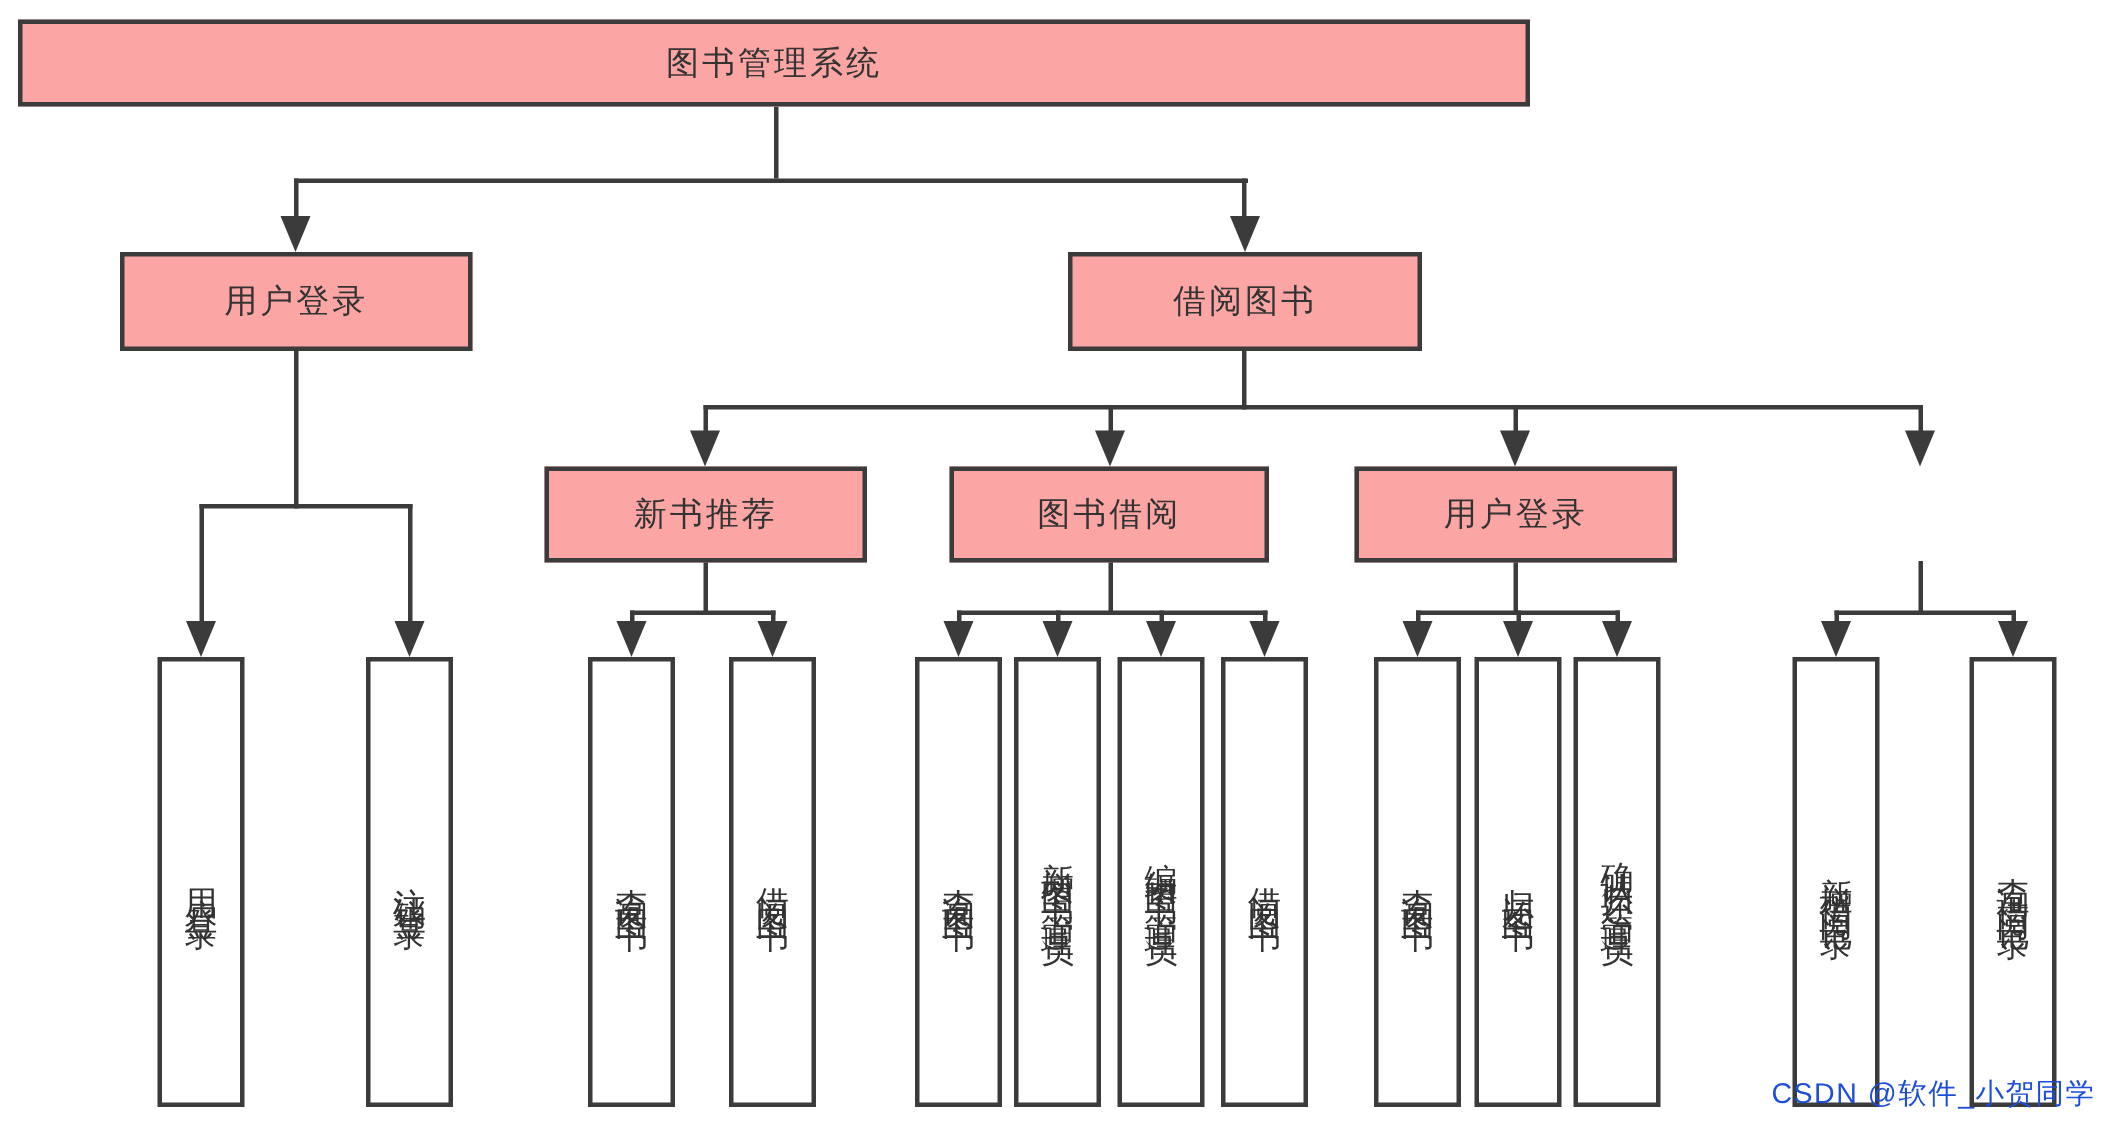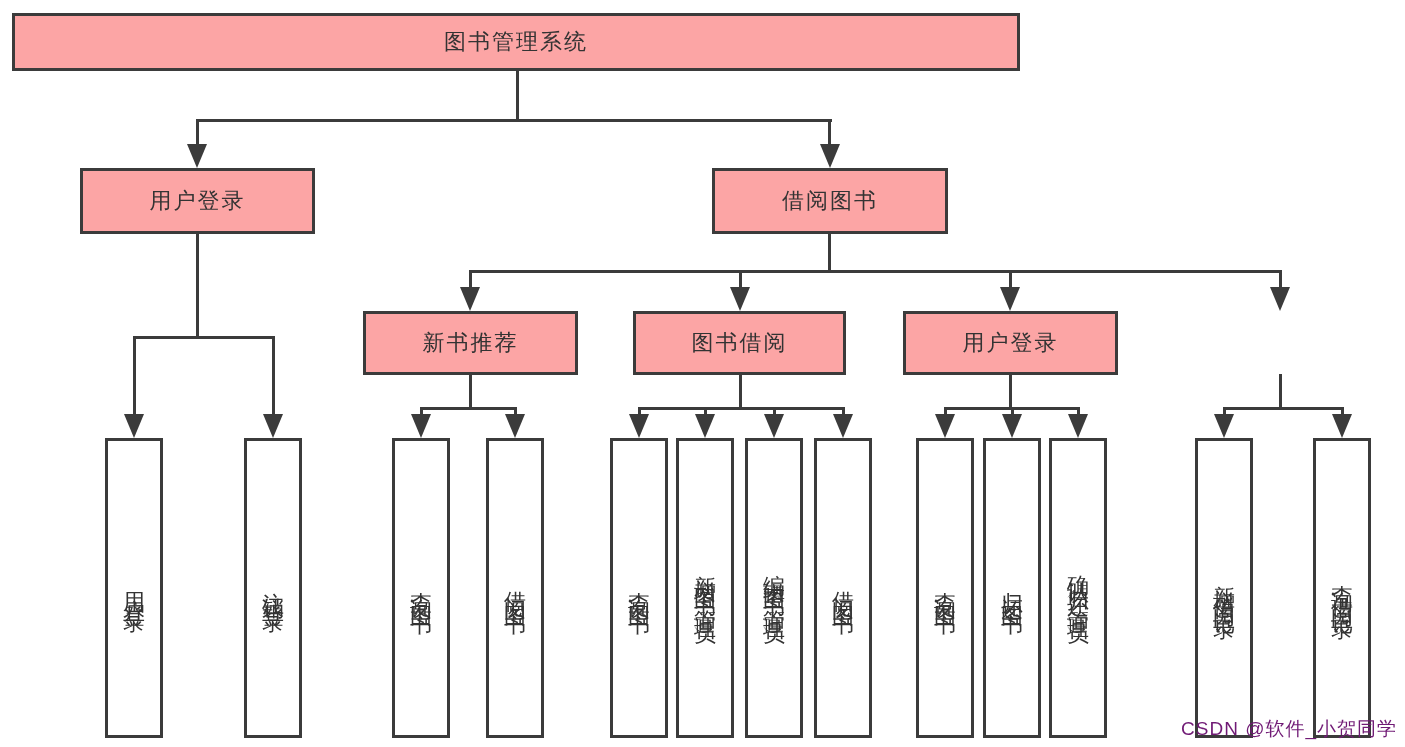--- a/index.html
+++ b/index.html
@@ -41,21 +41,21 @@
     position:absolute;width:0;height:0;
     border-left:10px solid transparent;
     border-right:10px solid transparent;
     border-top:24px solid #3b3b3b;
     z-index:1;
   }
   .watermark{
     position:absolute;
     right:8px;bottom:5px;
     font-size:19px;
-    color:#701a75;
+    color:#1d4ed8;
     letter-spacing:1px;
     z-index:5;
     white-space:nowrap;
   }
 </style>
 </head>
 <body>
 
 <div id="canvas">
 

